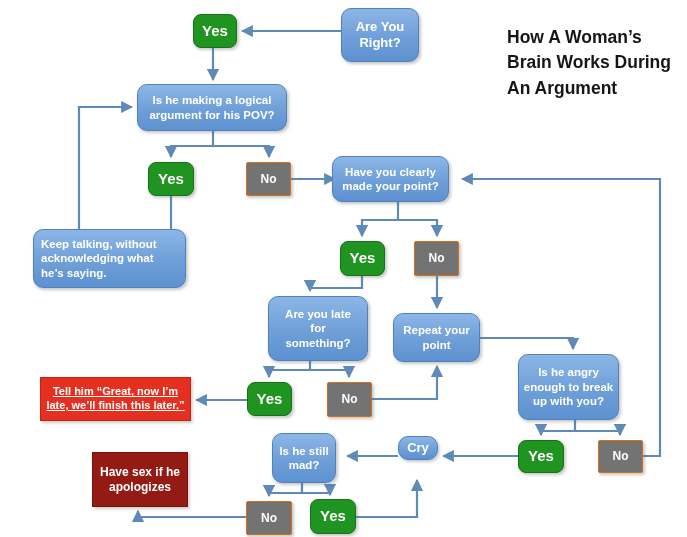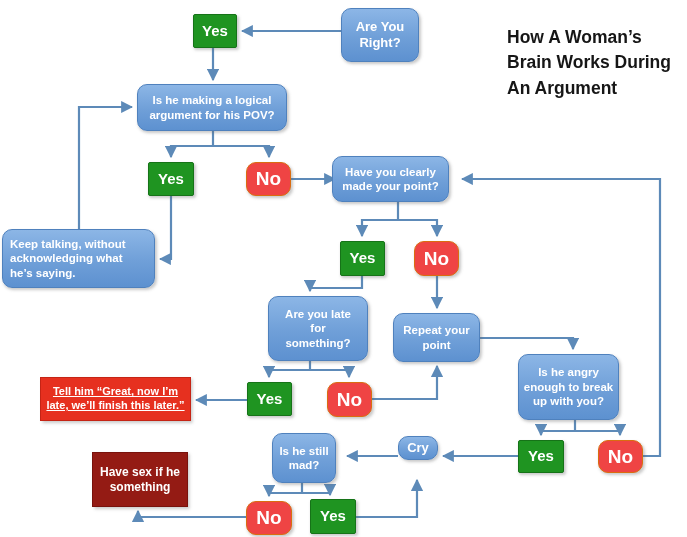--- a/index.html
+++ b/index.html
@@ -11,25 +11,25 @@
   .node{
     position:absolute;display:flex;align-items:center;justify-content:center;
     text-align:center;color:#ffffff;font-weight:bold;white-space:pre-line;
     line-height:1.25;box-sizing:border-box;
     box-shadow:1.5px 2px 3px rgba(100,100,100,0.35);
   }
   .blue{
     background:linear-gradient(180deg,#8cb6e6 0%,#6f9fd8 55%,#5d91d0 100%);
     border:1.5px solid #4f81bd;border-radius:10px;font-size:11.5px;
   }
-  .green{background:#1f9421;border:1.5px solid #167318;border-radius:2px;font-size:15px;}
-  .orange{background:#ef4444;border:1.5px solid #da6d10;border-radius:10px;font-size:19px;}
+  .green{background:#1f9421;border:1.5px solid #167318;border-radius:8px;font-size:15px;}
+  .orange{background:#737373;border:1.5px solid #da6d10;border-radius:2px;font-size:12px;}
   .red{background:#e6301f;border:1.5px solid #c52415;font-size:11px;text-decoration:underline;}
   .darkred{background:#941b14;border:1.5px solid #78120c;font-size:12px;}
-  .left-text{text-align:left;justify-content:flex-start;padding-left:7px;}
+  .left-text{text-align:left;justify-content:flex-start;padding-left:7px;margin-left:31px;}
   .title{
     position:absolute;left:507px;top:25px;width:178px;
     color:#161616;font-size:17.5px;line-height:1.45;font-weight:bold;
     white-space:pre-line;
   }
 </style>
 </head>
 <body>
 
 <div id="canvas">
@@ -95,20 +95,20 @@
   <div class="node red" style="left:40px;top:377px;width:151px;height:44px">Tell him “Great, now I’m
 late, we’ll finish this later.”</div>
   <div class="node green" style="left:247px;top:382px;width:45px;height:34px">Yes</div>
   <div class="node orange" style="left:327px;top:382px;width:45px;height:35px">No</div>
   <div class="node blue" style="left:518px;top:354px;width:101px;height:66px">Is he angry
 enough to break
 up with you?</div>
   <div class="node green" style="left:518px;top:440px;width:46px;height:33px">Yes</div>
   <div class="node orange" style="left:598px;top:440px;width:45px;height:33px">No</div>
   <div class="node darkred" style="left:92px;top:452px;width:96px;height:55px">Have sex if he
-something</div>
+apologizes</div>
   <div class="node blue" style="left:272px;top:433px;width:64px;height:50px">Is he still
 mad?</div>
   <div class="node blue" style="left:398px;top:436px;width:40px;height:24px;font-size:13px">Cry</div>
   <div class="node orange" style="left:246px;top:501px;width:46px;height:34px">No</div>
   <div class="node green" style="left:310px;top:499px;width:46px;height:35px">Yes</div>
 
 </div>
 
 </body></html>

